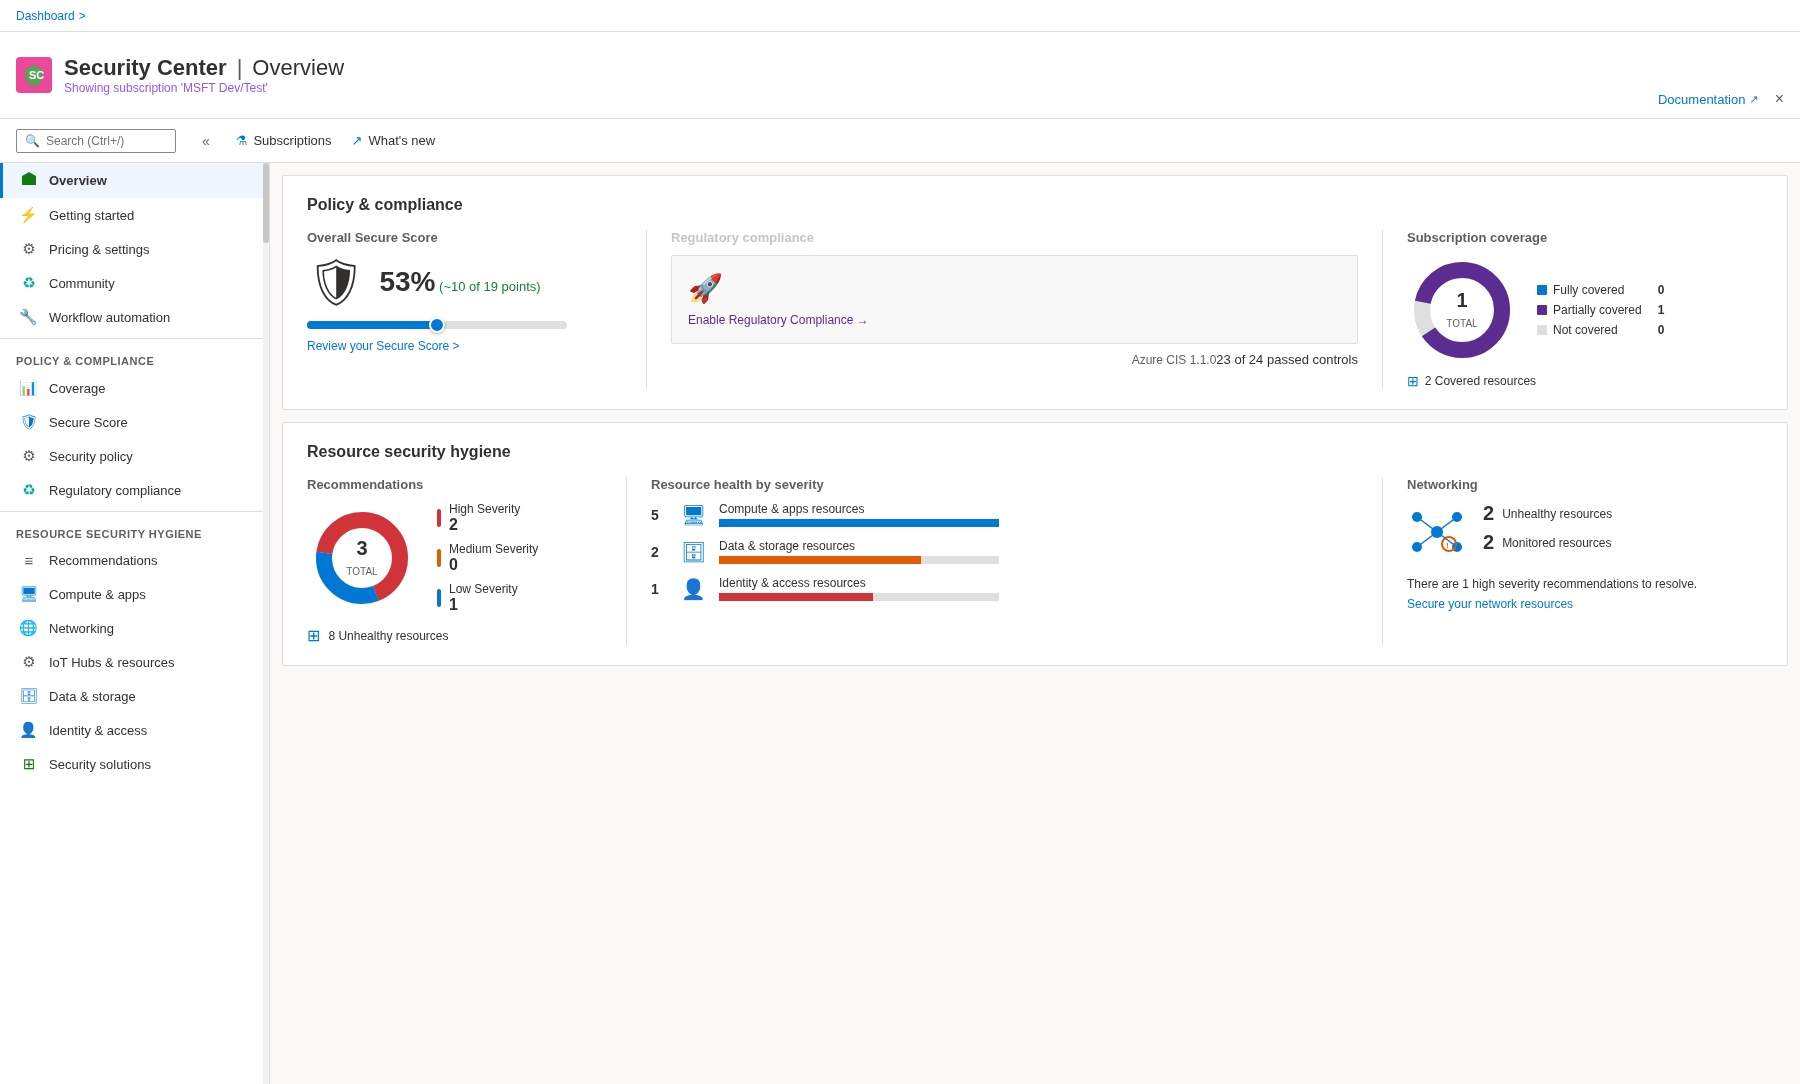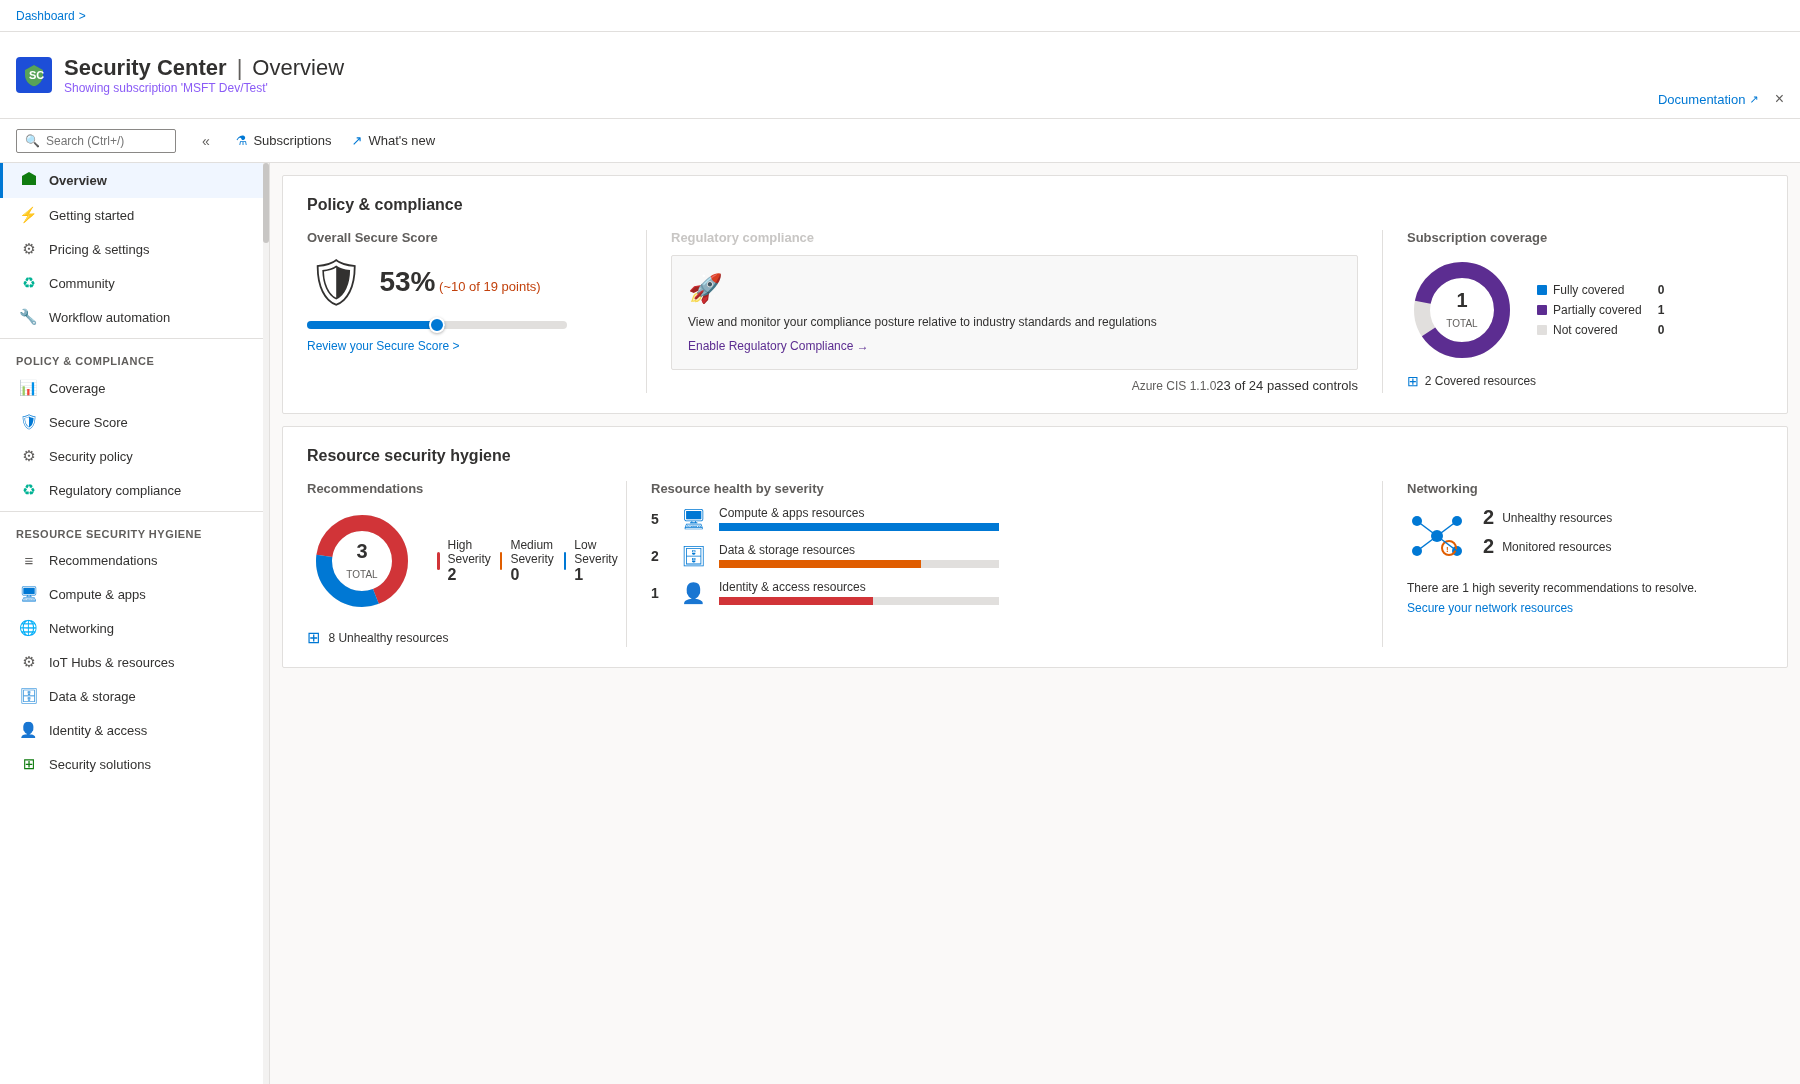--- a/index.html
+++ b/index.html
@@ -21,21 +21,21 @@
       background: #fff;
       border-bottom: 1px solid #e1dfdd;
       padding: 10px 16px 10px 16px;
       display: flex;
       align-items: center;
       justify-content: space-between;
     }
     .header-left { display: flex; align-items: center; gap: 12px; }
     .header-icon {
       width: 36px; height: 36px;
-      background: #1d4ed8;
+      background: #ec4899;
       border-radius: 4px;
       display: flex; align-items: center; justify-content: center;
       color: #fff; font-size: 18px;
       font-weight: bold;
     }
     .header-right { display: flex; align-items: center; gap: 16px; margin-top: 48px; }
     .doc-link { color: #0078d4; font-size: 13px; display: flex; align-items: center; gap: 4px; cursor: pointer; }
     .close-btn { font-size: 16px; color: #605e5c; cursor: pointer; background: none; border: none; }
 
     
@@ -136,21 +136,21 @@
     .pc-grid { display: grid; grid-template-columns: 340px 1fr 380px; gap: 0; }
     .pc-divider { border-right: 1px solid #e1dfdd; padding-right: 24px; }
     .pc-middle { padding: 0 24px; border-right: 1px solid #e1dfdd; }
     .pc-right { padding-left: 24px; }
 
     .card-label { font-size: 13px; font-weight: 600; color: #605e5c; margin-bottom: 10px; }
 
     
     .secure-score-row { display: flex; align-items: center; gap: 14px; }
     .score-pct { font-size: 28px; font-weight: 700; color: #323130; }
-    .score-detail { font-size: 13px; color: #c2410c; }
+    .score-detail { font-size: 13px; color: #15803d; }
     .score-bar { margin-top: 12px; }
     .score-bar-track {
       height: 8px; background: #e1dfdd; border-radius: 4px;
       width: 260px; position: relative;
     }
     .score-bar-fill {
       height: 8px; background: #0078d4; border-radius: 4px;
       width: 53%;
     }
     .score-bar-thumb {
@@ -192,21 +192,21 @@
 
     
     .rsh-grid { display: grid; grid-template-columns: 320px 1fr 380px; gap: 0; }
     .rsh-divider { border-right: 1px solid #e1dfdd; padding-right: 24px; }
     .rsh-middle { padding: 0 24px; border-right: 1px solid #e1dfdd; }
     .rsh-right { padding-left: 24px; }
 
     
     .rec-layout { display: flex; align-items: center; gap: 20px; }
     .rec-donut-container { position: relative; width: 110px; height: 110px; }
-    .rec-legend { display: flex; flex-direction: row; gap: 8px; }
+    .rec-legend { display: flex; flex-direction: column; gap: 8px; }
     .rec-legend-item { display: flex; align-items: center; gap: 8px; font-size: 12px; }
     .rec-sev-bar { width: 4px; height: 18px; border-radius: 2px; }
     .rec-count { font-size: 16px; font-weight: 700; }
     .unhealthy-row { display: flex; align-items: center; gap: 8px; margin-top: 12px; font-size: 12px; color: #323130; }
 
     
     .health-item { display: flex; align-items: center; gap: 10px; margin-bottom: 12px; }
     .health-content { flex: 1; }
     .health-label { font-size: 12px; color: #323130; margin-bottom: 3px; }
     .health-bar-track { height: 8px; background: #e1dfdd; border-radius: 0; width: 280px; }
@@ -390,21 +390,20 @@
               <div class="score-bar-thumb"></div>
             </div>
           </div>
           <a class="review-link">Review your Secure Score &gt;</a>
         </div>
 
         <div class="pc-middle">
           <div class="card-label" style="color:#c8c6c4;">Regulatory compliance</div>
           <div class="compliance-card">
             <div style="font-size:28px;">🚀</div>
-            <div class="compliance-card-text">View and monitor your compliance posture relative to industry standards and regulations</div>
             <a class="compliance-link">
               <span>Enable Regulatory Compliance →</span>
             </a>
           </div>
           <div class="azure-cis-row">
             <span>Azure CIS 1.1.0</span>
             <span class="azure-cis-count">23 of 24 passed controls</span>
           </div>
         </div>
 

